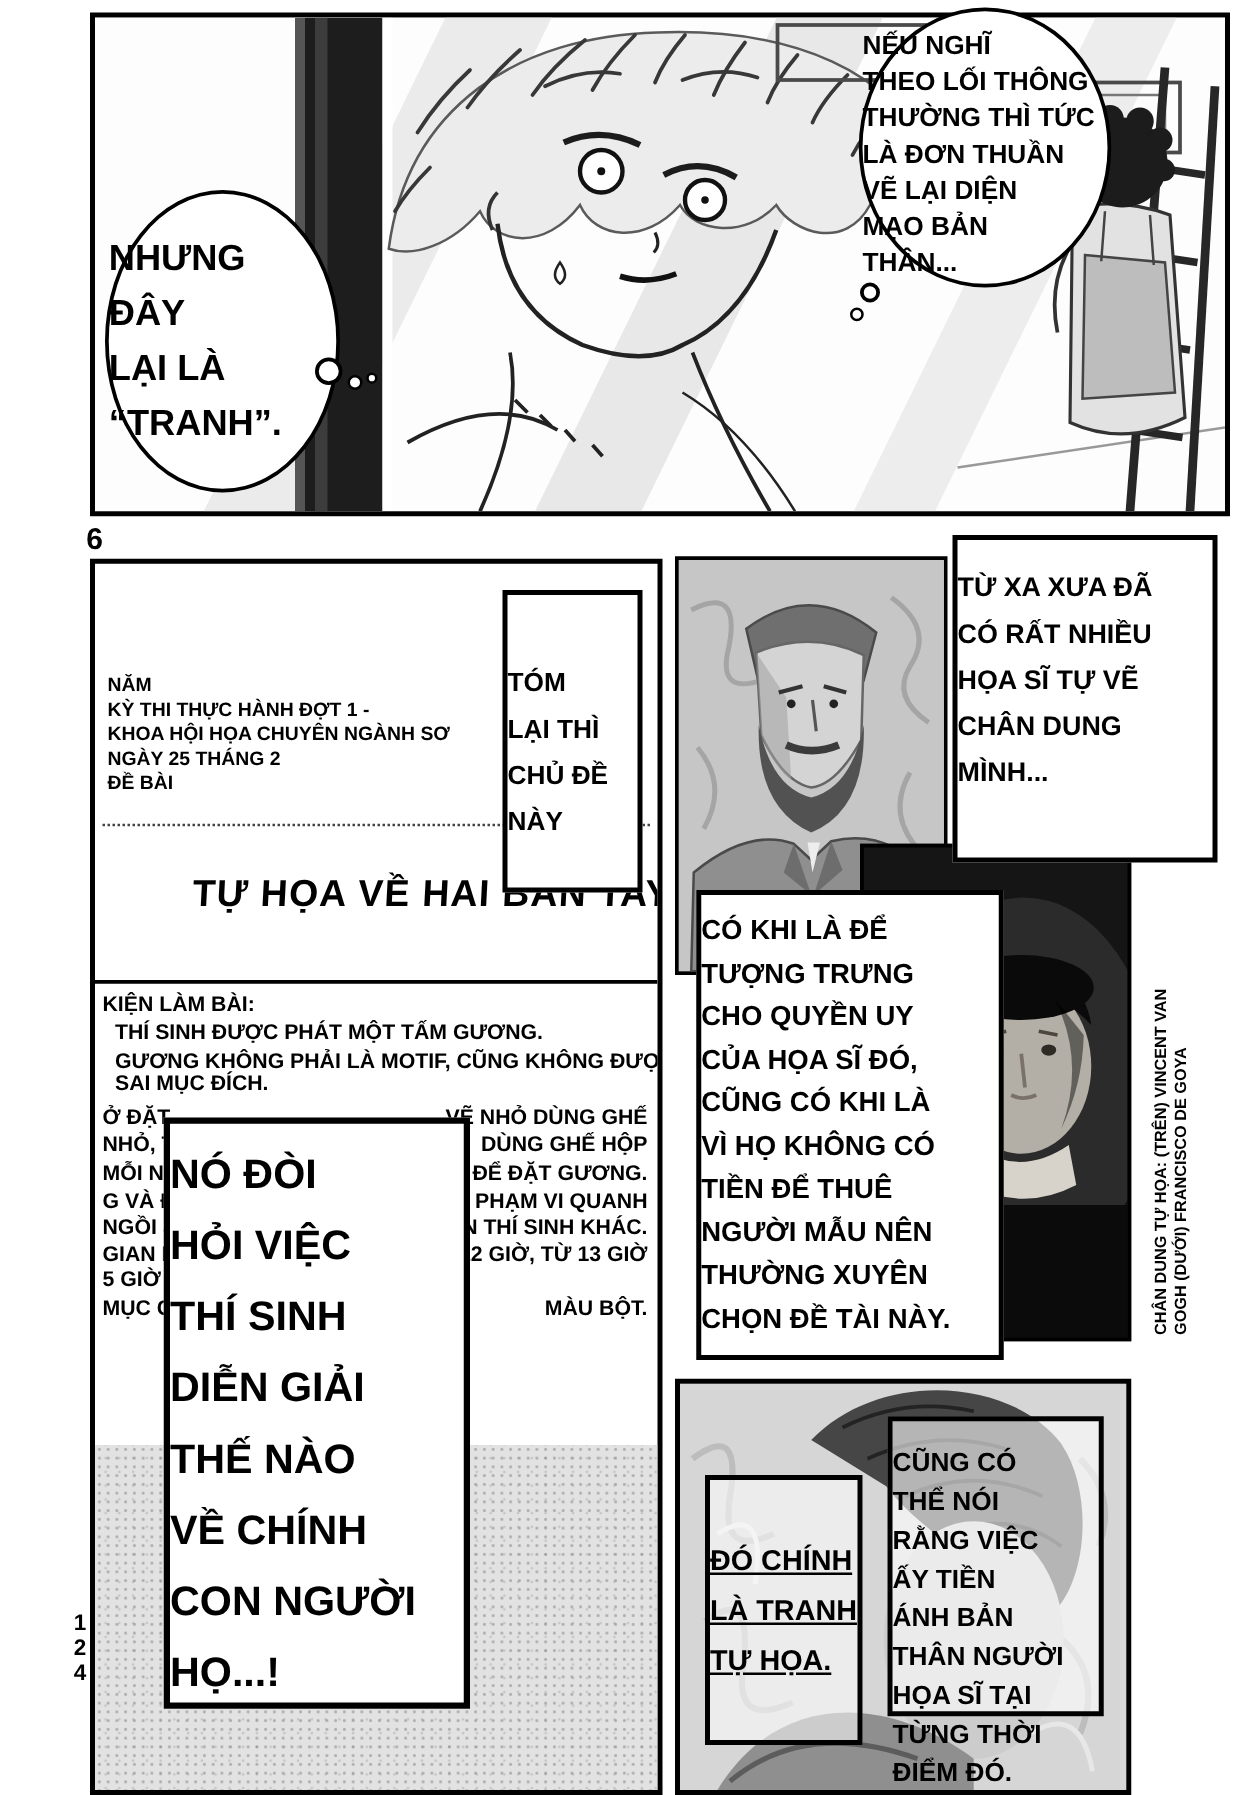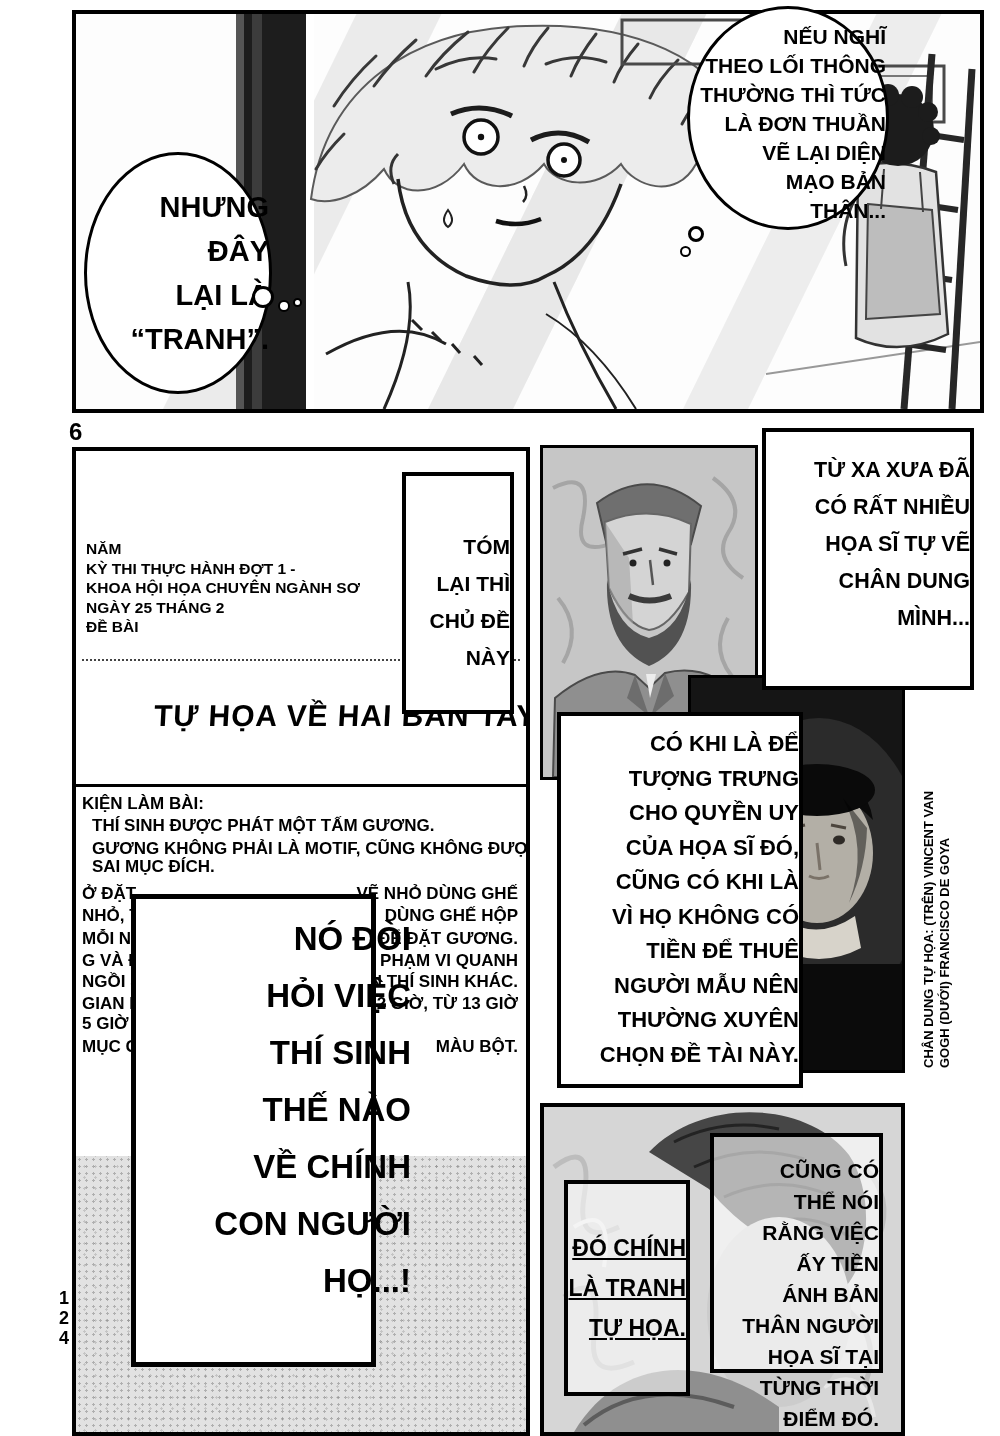--- a/index.html
+++ b/index.html
@@ -4,21 +4,21 @@
 <style>
   html,body{margin:0;padding:0;}
   body{
     width:1000px;height:1436px;position:relative;overflow:hidden;
     background:#ffffff;color:#000;
     font-family:"Liberation Sans",sans-serif;font-weight:bold;
   }
   .abs{position:absolute;}
   .panel{position:absolute;border:4px solid #000;background:#fff;box-sizing:border-box;overflow:hidden;}
   .box{position:absolute;box-sizing:border-box;background:#fff;}
-  .blines{width:100%;text-align:right;}
+  .blines{width:100%;text-align:left;}
   .blines > div{white-space:nowrap;}
   
   .bubble-oval{border:3.5px solid #000;border-radius:50%;z-index:5;}
   .trail-dot{position:absolute;background:#fff;border:3px solid #000;border-radius:50%;z-index:6;box-sizing:border-box;}
   
   .rect-bubble{border:4px solid #000;z-index:5;}
   
   #exam-panel{z-index:1;}
   .cond-row{position:absolute;left:6px;right:8px;font-size:17px;}
   .cond-row .cl{position:absolute;left:0;white-space:nowrap;}
@@ -209,24 +209,25 @@
       <span class="cr"></span>
     </div>
   <div class="cond-row" style="top:586px;">
       <span class="cl">MỤC C</span>
       <span class="cr">MÀU BỘT.</span>
     </div>
 
   <div class="abs speckle" style="left:0;right:0;top:705px;bottom:0;"></div>
 
   <div class="box" style="left:55px;top:443px;width:245px;height:473px;border:5px solid #000;z-index:4;">
-    <div class="blines" style="padding-top:11px;font-size:33px;line-height:57px;margin-left:40px;">
+    <div class="blines" style="padding-top:11px;font-size:33px;line-height:57px;">
       <div>NÓ ĐÒI</div>
       <div>HỎI VIỆC</div>
       <div>THÍ SINH</div>
+      <div>DIỄN GIẢI</div>
       <div>THẾ NÀO</div>
       <div>VỀ CHÍNH</div>
       <div>CON NGƯỜI</div>
       <div>HỌ...!</div>
     </div>
   </div>
 </div>
 
 <div class="box rect-bubble" style="left:402px;top:472px;width:112px;height:242px;z-index:6;">
   <div class="blines" style="padding-top:52px;font-size:21px;line-height:37px;">

